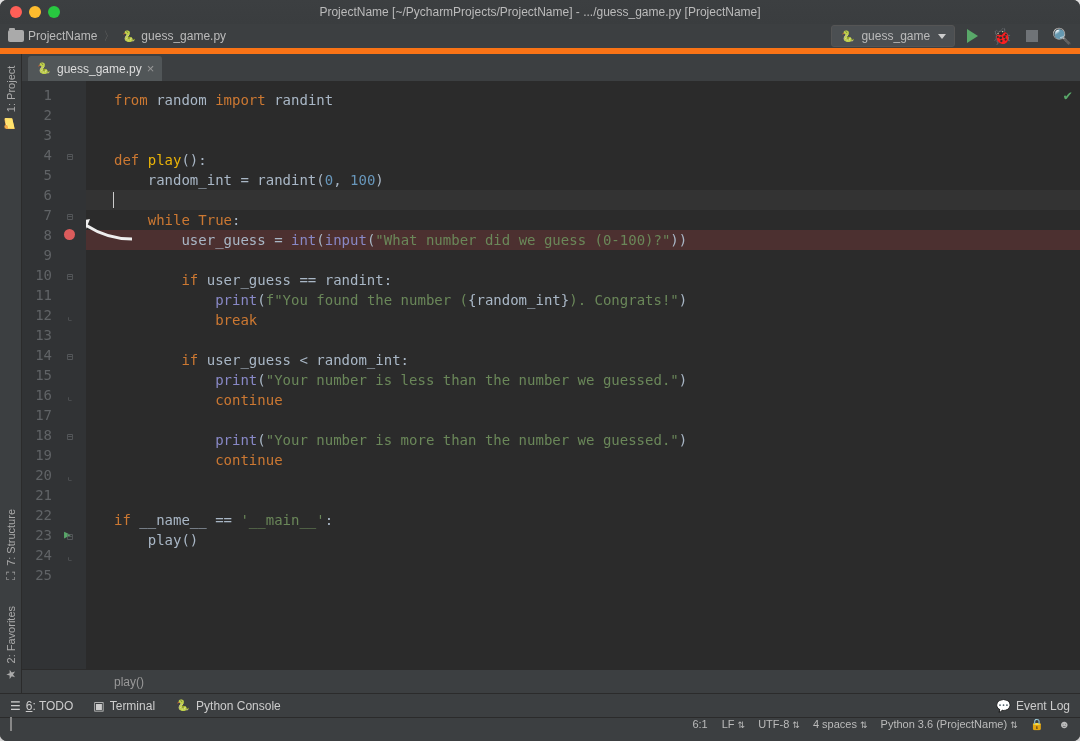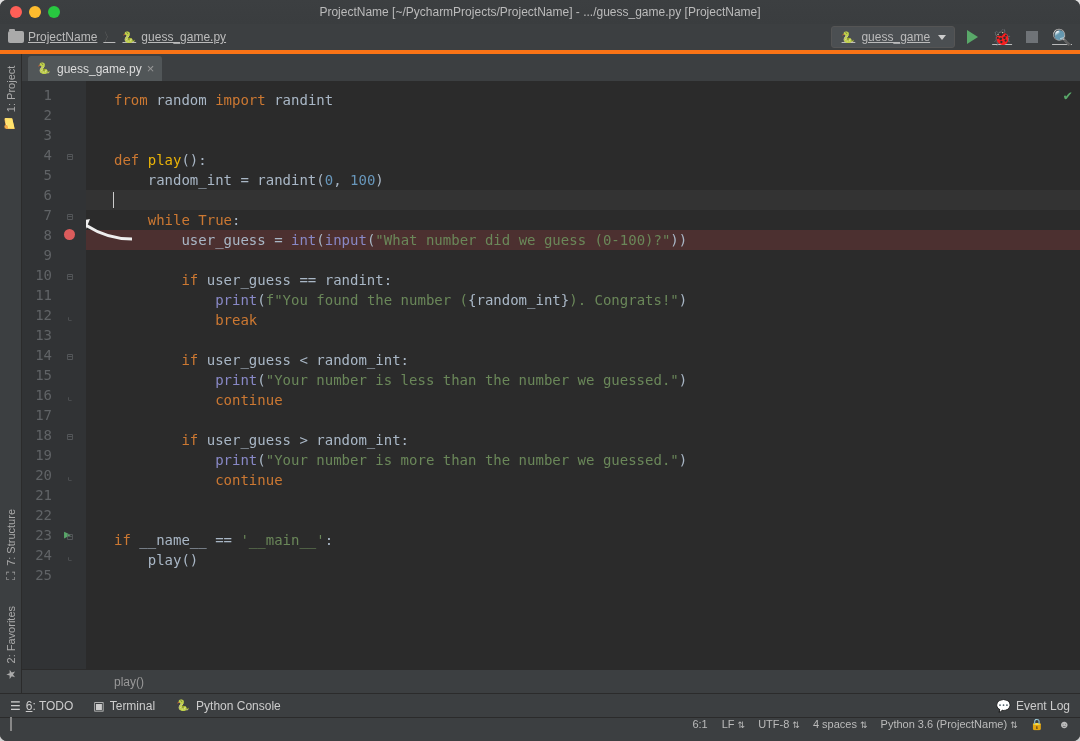--- a/index.html
+++ b/index.html
@@ -5,21 +5,21 @@
     * { margin:0; padding:0; box-sizing:border-box; }
     body { font-family: -apple-system, "Helvetica Neue", sans-serif; background:#f0f0f0; display:flex; justify-content:center; }
     .window { width:1080px; height:741px; background:#2b2b2b; border-radius:7px; overflow:hidden; display:flex; flex-direction:column; box-shadow:0 5px 25px rgba(0,0,0,.35); }
     
     .titlebar { height:24px; background:linear-gradient(#3c3f41,#3a3d3f); display:flex; align-items:center; position:relative; font-size:12px; color:#bbb; }
     .traffic { display:flex; gap:7px; padding-left:10px; }
     .tl { width:12px; height:12px; border-radius:50%; }
     .tl.r{background:#ff5f57}.tl.y{background:#febc2e}.tl.g{background:#28c840}
     .titlebar .title { position:absolute; left:0; right:0; text-align:center; pointer-events:none; }
     
-    .toolbar { height:30px; background:#3c3f41; display:flex; align-items:center; padding:0 8px; color:#bbb; font-size:12px; border-bottom:4px solid #f97316;text-decoration:underline;}
+    .toolbar { height:30px; background:#3c3f41; display:flex; align-items:center; padding:0 8px; color:#bbb; font-size:12px; border-bottom:6px solid #f97316;}
     .breadcrumb { display:flex; align-items:center; gap:4px;}
     .bc-icon { width:16px; height:12px; background:#aaa; border-radius:2px; display:inline-block; position:relative;}
     .bc-icon:before{content:"";position:absolute;top:-2px;left:1px;width:6px;height:2px;background:#aaa;border-radius:1px 1px 0 0;}
     .bc-sep{color:#666;margin:0 2px;}
     .pyicon{display:inline-flex;align-items:center;justify-content:center;width:16px;height:16px;font-size:10px;}
     .pyicon:before{content:"🐍";font-size:11px;}
     .spacer{flex:1}
     .runcfg{background:#4b4f52;border:1px solid #555;border-radius:3px;height:22px;display:flex;align-items:center;padding:0 8px;gap:5px;cursor:pointer;}
     .runcfg .tri{width:0;height:0;border-left:4px solid transparent;border-right:4px solid transparent;border-top:5px solid #ccc;margin-left:3px;}
     .tb-actions{display:flex;align-items:center;gap:14px;margin-left:12px;}
@@ -190,21 +190,20 @@
             <div class="line bp-line">        <span class="op">user_guess = </span><span class="builtin">int</span><span class="op">(</span><span class="builtin">input</span><span class="op">(</span><span class="str">"What number did we guess (0-100)?"</span><span class="op">))</span></div>
             <div class="line"></div>
             <div class="line">        <span class="kw">if</span><span class="op"> user_guess == randint:</span></div>
             <div class="line">            <span class="builtin">print</span><span class="op">(</span><span class="str">f"You found the number (</span><span class="op">{random_int}</span><span class="str">). Congrats!"</span><span class="op">)</span></div>
             <div class="line">            <span class="kw">break</span></div>
             <div class="line"></div>
             <div class="line">        <span class="kw">if</span><span class="op"> user_guess &lt; random_int:</span></div>
             <div class="line">            <span class="builtin">print</span><span class="op">(</span><span class="str">"Your number is less than the number we guessed."</span><span class="op">)</span></div>
             <div class="line">            <span class="kw">continue</span></div>
             <div class="line"></div>
-            <div class="line">        <span class="kw">if</span><span class="op"> user_guess &gt; random_int:</span></div>
             <div class="line">            <span class="builtin">print</span><span class="op">(</span><span class="str">"Your number is more than the number we guessed."</span><span class="op">)</span></div>
             <div class="line">            <span class="kw">continue</span></div>
             <div class="line"></div>
             <div class="line"></div>
             <div class="line"><span class="kw">if</span><span class="op"> __name__ == </span><span class="str">'__main__'</span><span class="op">:</span></div>
             <div class="line">    <span class="op">play()</span></div>
             <div class="line"></div>
           </div>
       </div>
 

